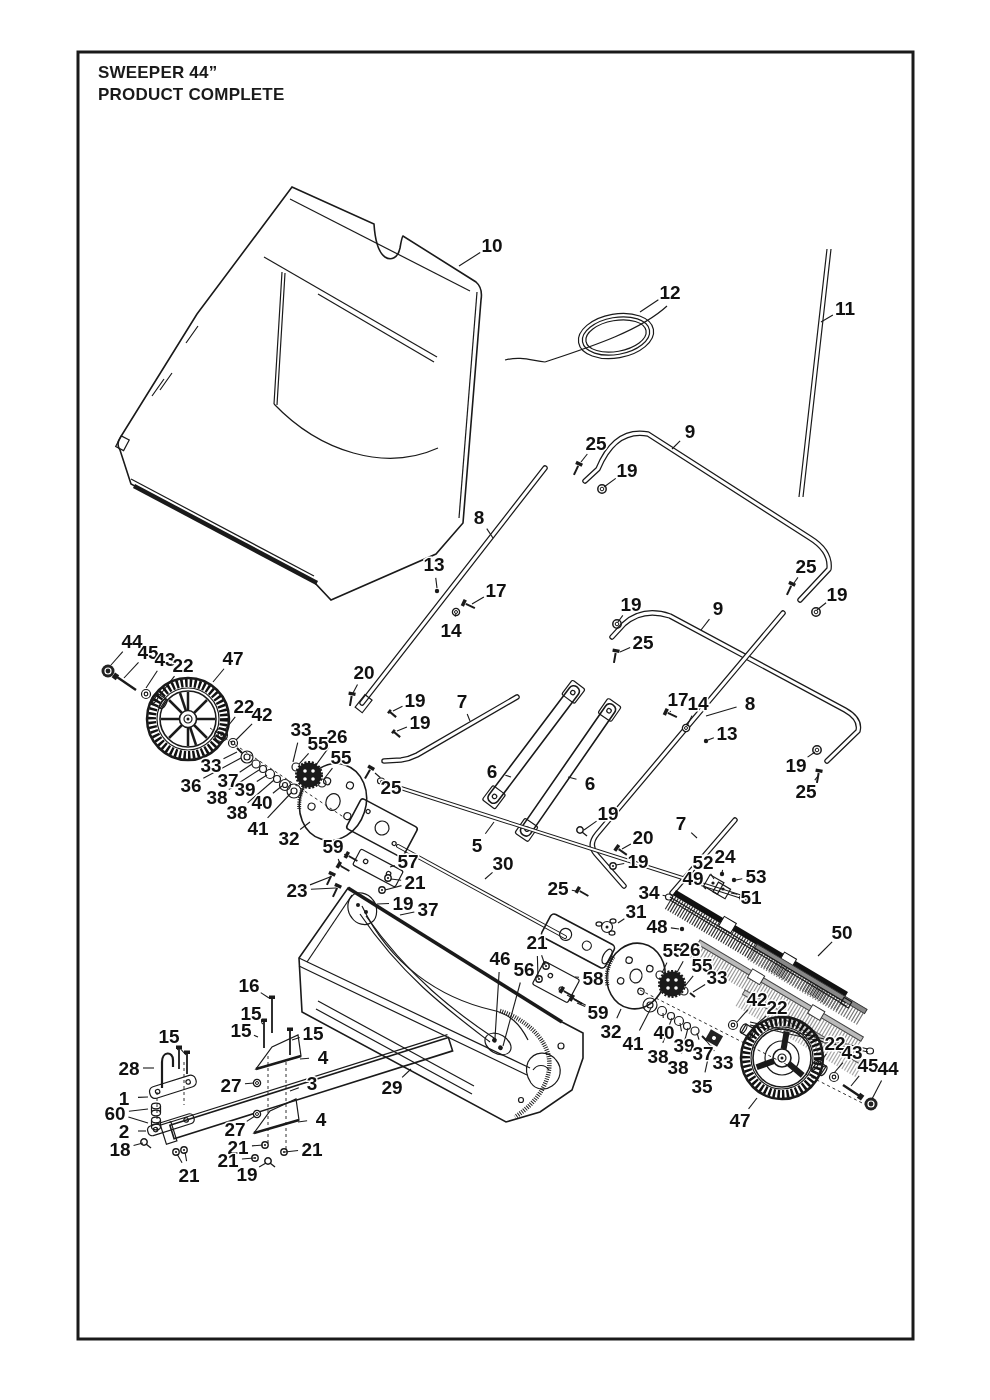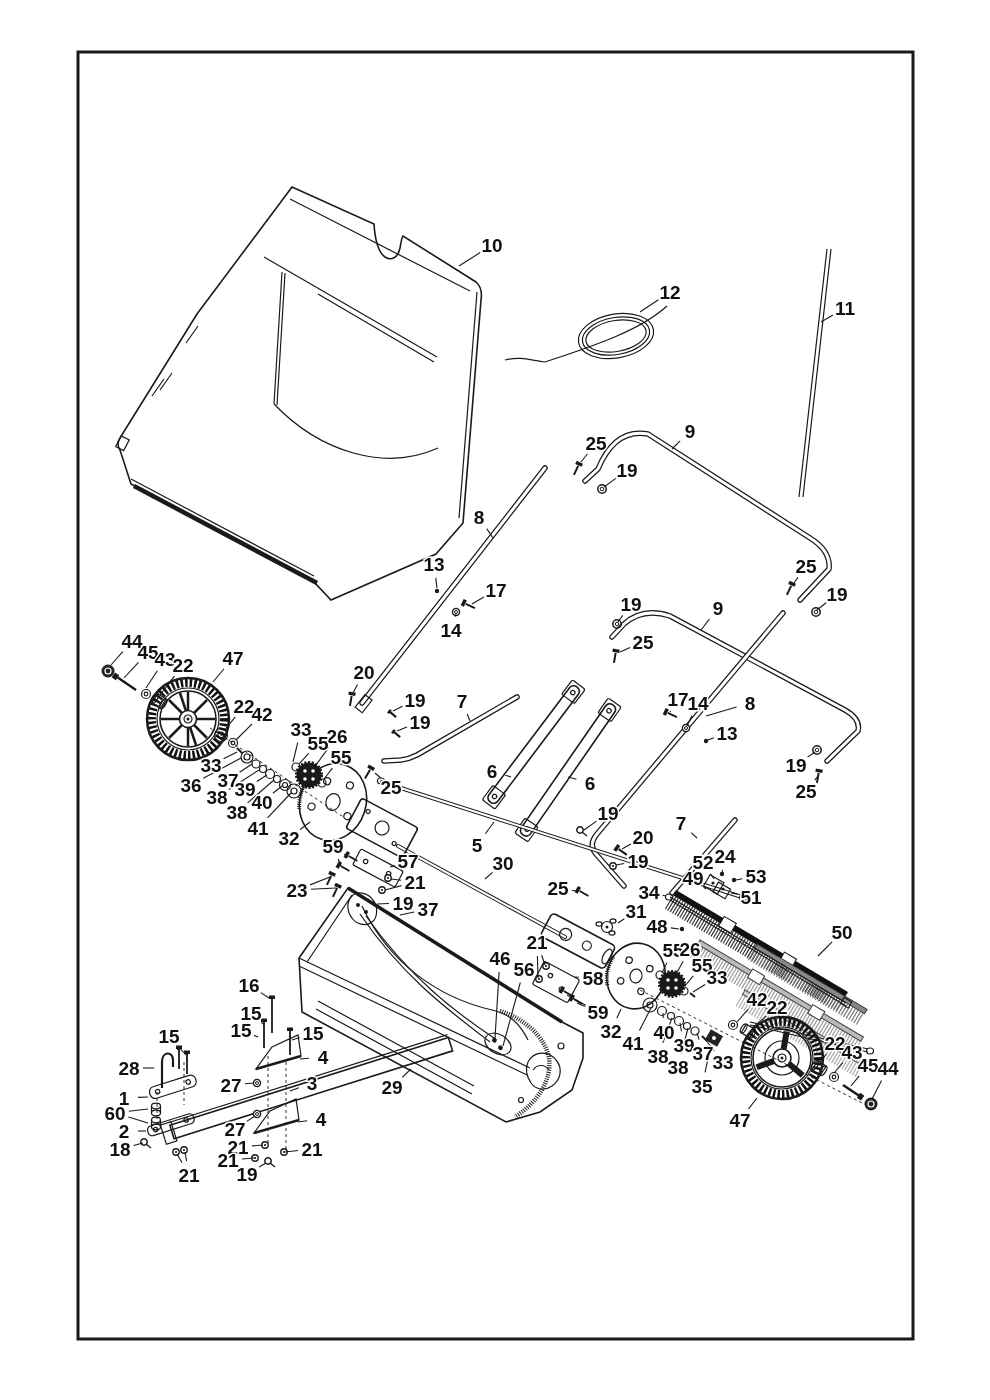--- a/index.html
+++ b/index.html
@@ -17,20 +17,21 @@
   .med{stroke:#1a1a1a;stroke-width:1.6;fill:none;}
   .callout{font:bold 19px "Liberation Sans",sans-serif;fill:#111;
            paint-order:stroke;stroke:#fff;stroke-width:3px;}
   .leader{stroke:#1a1a1a;stroke-width:1.1;}
   .dash{stroke:#1a1a1a;stroke-width:.9;stroke-dasharray:3 3;fill:none;}
 </style>
 </head>
 <body>
 
 <div class="page">
+  <div class="title"><span>SWEEPER 44”</span><br><span>PRODUCT COMPLETE</span></div>
 
   <svg id="art" width="990" height="1400" viewBox="0 0 990 1400">
 
     <rect x="78" y="52" width="835" height="1287" fill="none" stroke="#1a1a1a" stroke-width="3"></rect>
 
     <g>
       <path class="med" d="M292,187 L374,224 C375,240 378,252 385,257 C391,261 398,258 400,248 C401,242 402,237 403,236 L476,282 Q483,288 481,300 L463,523 L436,554 L331,600 L313,581 L131,484 L120,450 Q116,444 120,438 L197,314 Z"></path>
       <path class="thin" d="M290,199 L470,291"></path>
       <path class="thin" d="M264,257 L437,357"></path>
       <path class="thin" d="M318,294 L434,362"></path>

